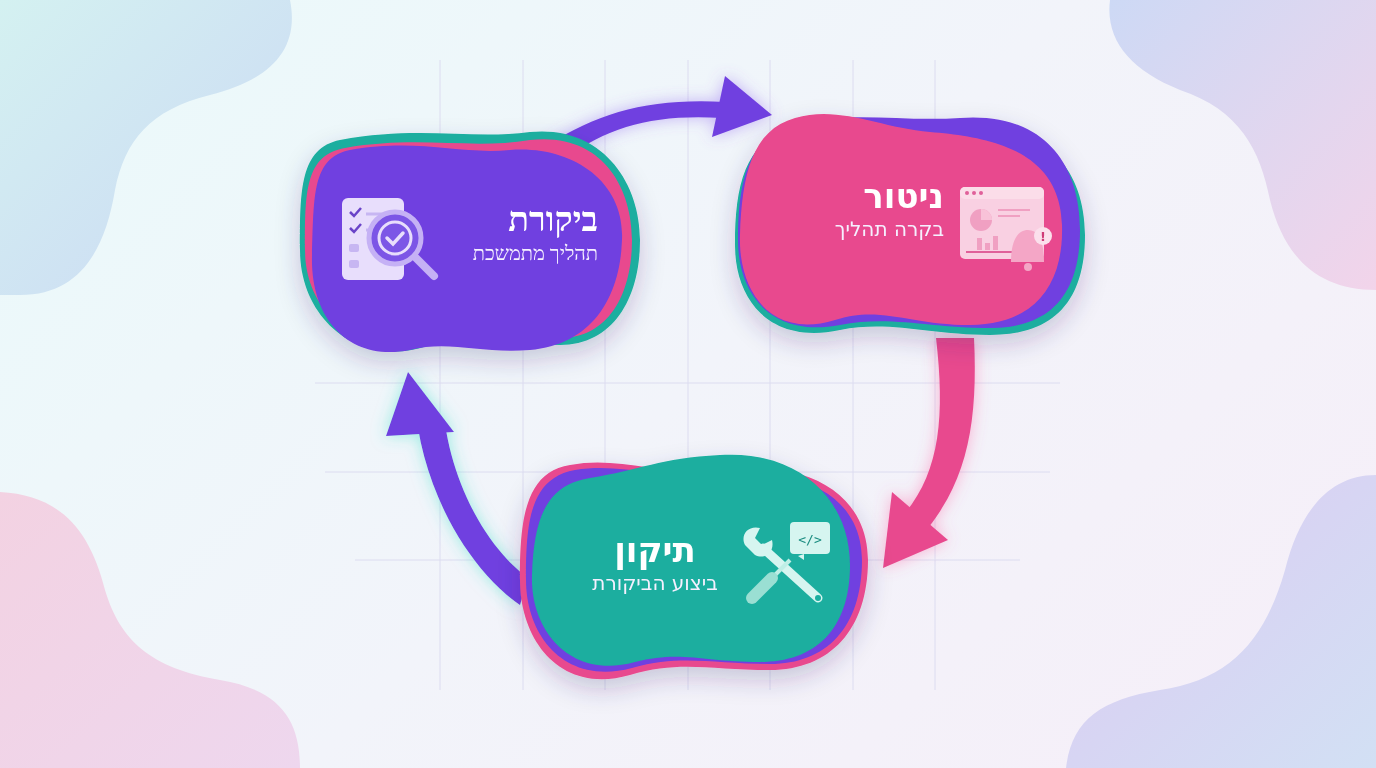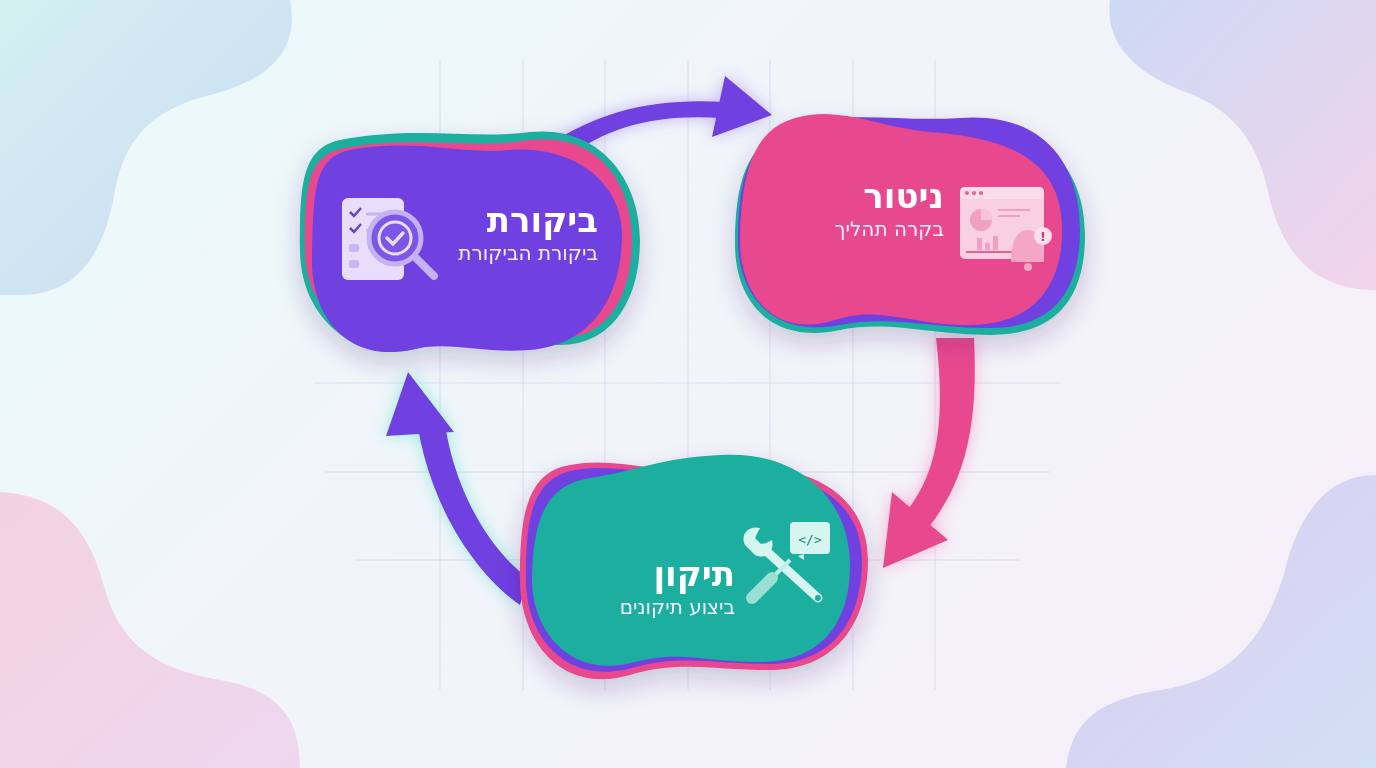--- a/index.html
+++ b/index.html
@@ -142,26 +142,26 @@
     <path d="M798,556 l6,-2 l0,6 z" fill="#d6f5f0"></path>
     <text x="810" y="544" font-size="13" text-anchor="middle" fill="#1a8c80" font-family="DejaVu Sans Mono, monospace">&lt;/&gt;</text>
     <line x1="763" y1="548" x2="818" y2="598" stroke="#d6f5f0" stroke-width="9" stroke-linecap="round"></line>
     <path d="M745,545 C740,535 748,525 760,528 L755,538 L762,545 L772,540 C775,552 765,560 755,555 Z" fill="#d6f5f0"></path>
     <circle cx="818" cy="598" r="3" fill="#1aae9f"></circle>
     <line x1="775" y1="575" x2="790" y2="560" stroke="#bfeee6" stroke-width="4"></line>
     <line x1="752" y1="598" x2="772" y2="578" stroke="#9adfd3" stroke-width="12" stroke-linecap="round"></line>
   </g>
 </svg>
 
-<div class="card-text" style="left:430px; top:200px; width:168px;">
+<div class="card-text" style="left:430px; top:200px; width:168px;font-family:Liberation Serif, serif;">
   <span class="card-title">ביקורת</span>
-  <span class="card-sub">ביקורת הביקורת</span>
+  <span class="card-sub">תהליך מתמשכת</span>
 </div>
 
 <div class="card-text" style="left:770px; top:176px; width:174px;">
   <span class="card-title">ניטור</span>
   <span class="card-sub">בקרה תהליך</span>
 </div>
 
-<div class="card-text" style="left:575px; top:554px; width:160px;">
+<div class="card-text" style="left:575px; top:530px; width:160px;text-align:center;">
   <span class="card-title">תיקון</span>
-  <span class="card-sub">ביצוע תיקונים</span>
+  <span class="card-sub">ביצוע הביקורת</span>
 </div>
 
 </body></html>

